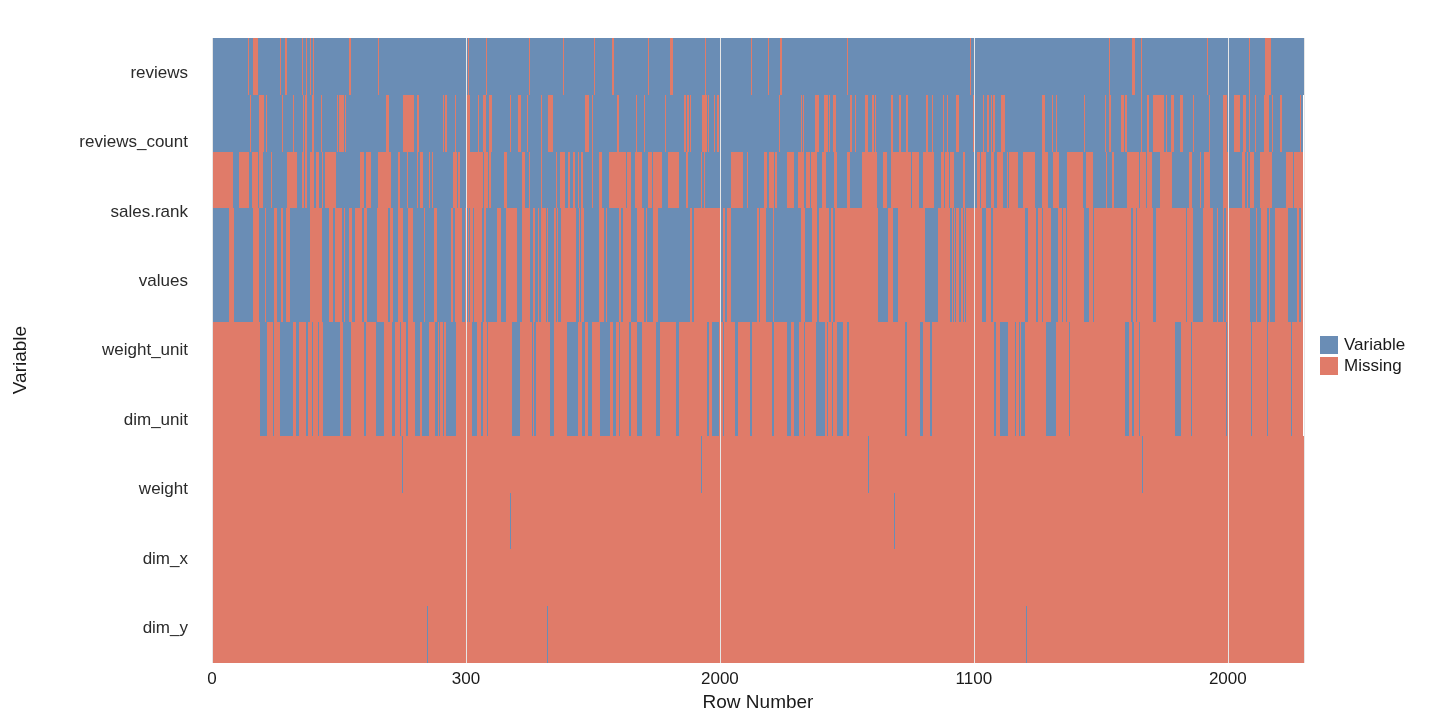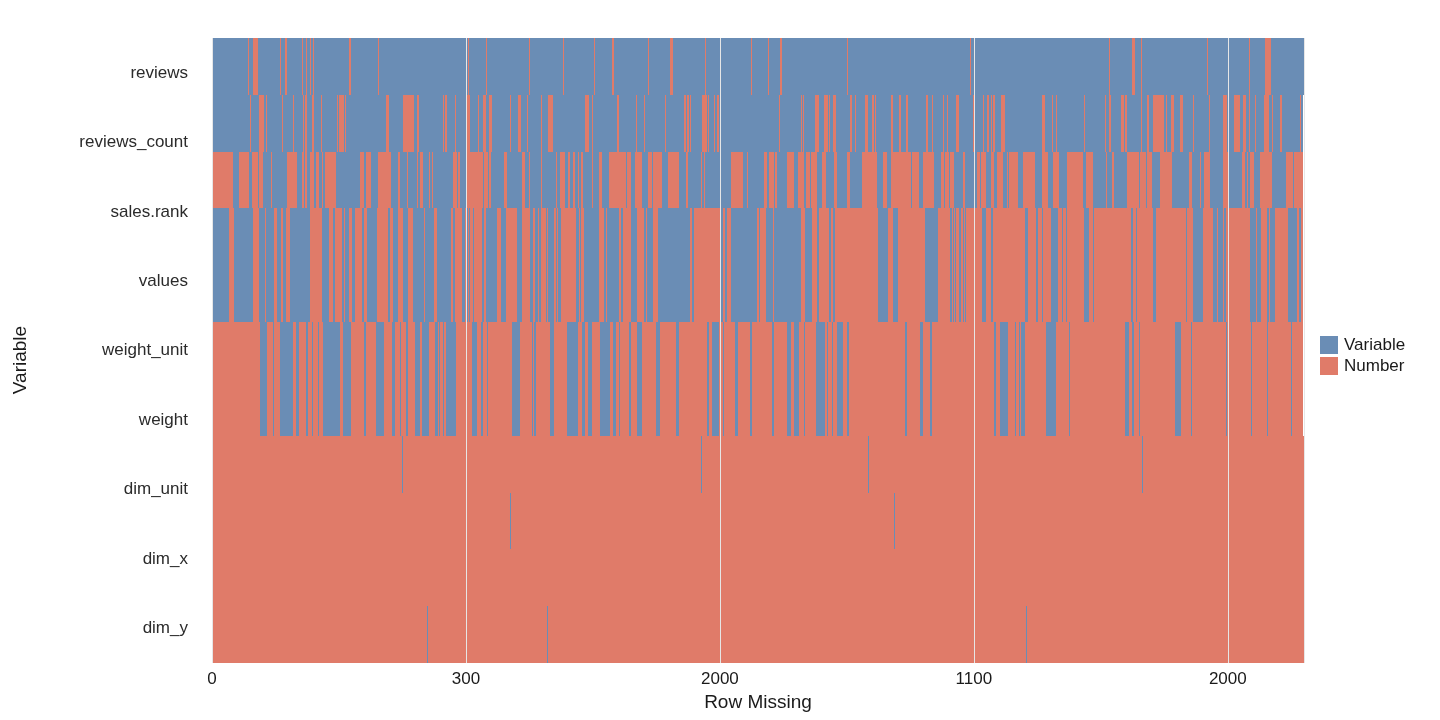--- a/index.html
+++ b/index.html
@@ -121,22 +121,22 @@
 
 
   <div class="y-label">Variable</div>
 
   <div class="y-axis" id="y-axis">
       <div class="y-tick">reviews</div>
       <div class="y-tick">reviews_count</div>
       <div class="y-tick">sales.rank</div>
       <div class="y-tick">values</div>
       <div class="y-tick">weight_unit</div>
+      <div class="y-tick">dim_unit</div>
       <div class="y-tick">weight</div>
-      <div class="y-tick">dim_unit</div>
       <div class="y-tick">dim_x</div>
       <div class="y-tick">dim_y</div>
     </div>
 
   <div class="plot-area" id="plot-area">
     <div class="rows" id="rows">
         <div class="rowband">
           <div class="seg" style="width: 3.30233%; background: rgb(106, 141, 181);"></div>
           <div class="seg" style="width: 0.0465116%; background: rgb(224, 123, 105);"></div>
           <div class="seg" style="width: 0.418605%; background: rgb(106, 141, 181);"></div>
@@ -1408,32 +1408,32 @@
       </div>
   <div class="grid-v" style="left: 0px;"></div>
       <div class="grid-v" style="left: 253.953px;"></div>
       <div class="grid-v" style="left: 507.907px;"></div>
       <div class="grid-v" style="left: 761.86px;"></div>
       <div class="grid-v" style="left: 1015.81px;"></div>
       <div class="grid-v" style="left: 1092px;"></div>
     </div>
 
   <div class="x-axis" id="x-axis">
-    <div class="x-label">Row Missing</div>
+    <div class="x-label">Row Number</div>
   <div class="x-tick" style="left: 0px;">0</div>
       <div class="x-tick" style="left: 253.953px;">300</div>
       <div class="x-tick" style="left: 507.907px;">2000</div>
       <div class="x-tick" style="left: 761.86px;">1100</div>
       <div class="x-tick" style="left: 1015.81px;">2000</div>
     </div>
 
   <div class="legend">
     <div class="legend-item">
       <div class="swatch" id="sw-present" style="background: rgb(106, 141, 181);"></div>
       <span>Variable</span>
     </div>
     <div class="legend-item">
       <div class="swatch" id="sw-missing" style="background: rgb(224, 123, 105);"></div>
-      <span>Number</span>
+      <span>Missing</span>
     </div>
   </div>
 
 </div>
 
 </body></html>

